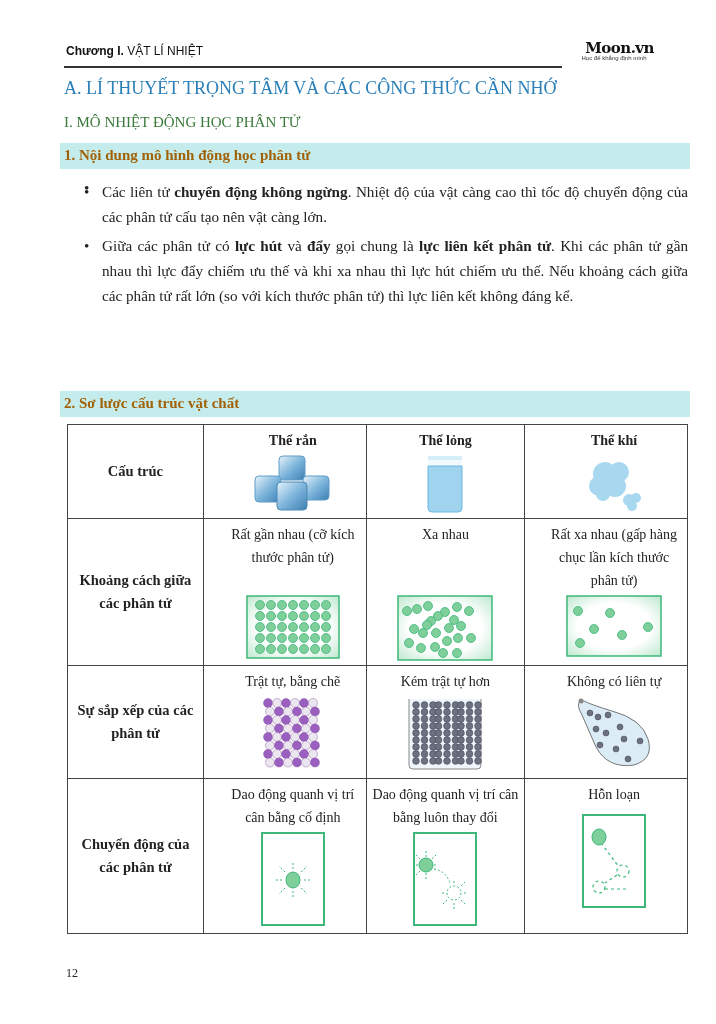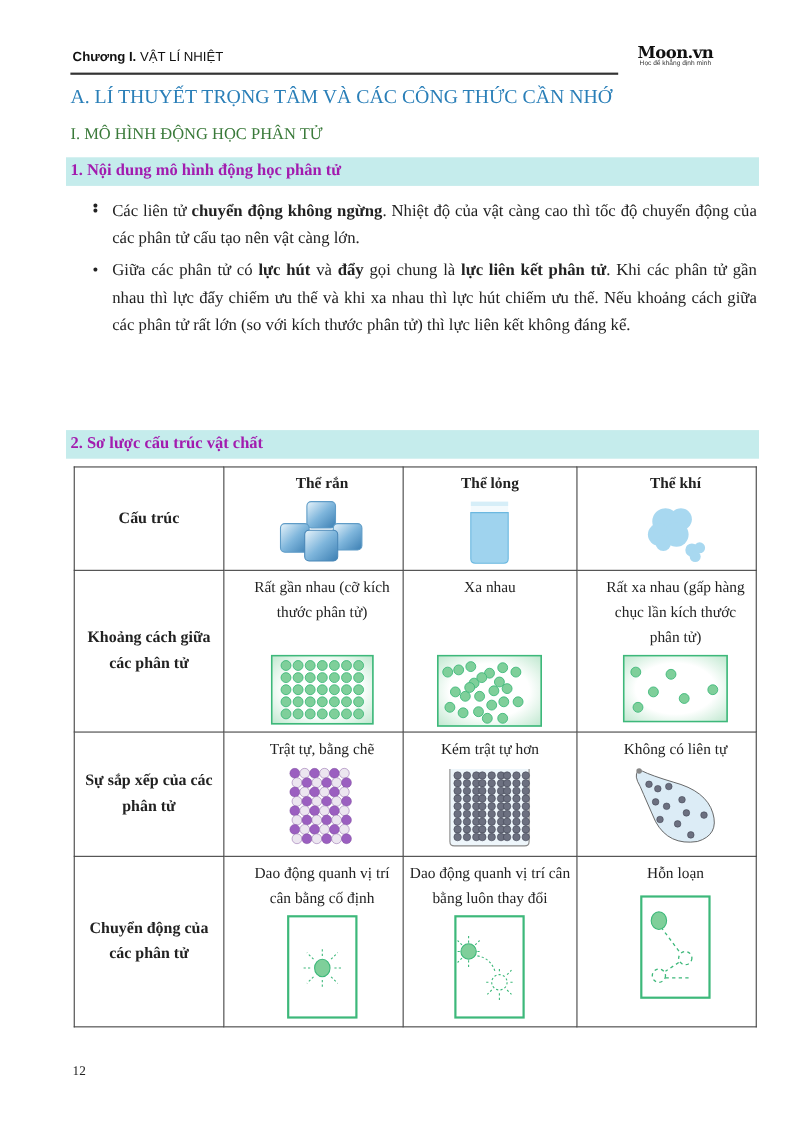--- a/index.html
+++ b/index.html
@@ -2,26 +2,26 @@
 <html><head>
 <meta charset="utf-8">
 <style>
   html, body { margin:0; padding:0; background:#ffffff; }
   body { width:716px; height:1024px; position:relative; overflow:hidden;
          font-family:"DejaVu Serif", "Liberation Serif", serif; color:#222; }
   .hdr { position:absolute; left:66px; top:44px; font-family:"Liberation Sans", sans-serif; font-size:12px; color:#111; }
   .hdr b { font-weight:700; }
   .hdr-line { position:absolute; left:64px; top:66px; width:498px; height:2px; background:#333; }
   .logo { position:absolute; left:574px; top:39px; width:80px; text-align:center; }
-  .logo .name { font-family:"DejaVu Serif", serif; font-weight:900; font-size:15px; color:#111; letter-spacing:-0.5px; }
+  .logo .name { font-family:"DejaVu Serif", serif; font-weight:900; font-size:15px; color:#111; letter-spacing:-0.5px;text-align:right; }
   .logo .tag { font-family:"Liberation Sans", sans-serif; font-size:6px; color:#333; margin-top:-2px; }
   .h-a { position:absolute; left:64px; top:78px; font-family:Liberation Serif, serif; font-size:18px; color:#2a7fb8; }
   .h-i { position:absolute; left:64px; top:114px; font-family:"Liberation Serif", serif; font-size:15px; color:#3a7a3a; }
   .band { position:absolute; left:60px; width:630px; height:26px; background:#c5ecec; }
-  .band span { position:absolute; left:4px; top:4px; font-family:"Liberation Serif", serif; font-weight:700; font-size:15px; color:#a21caf; }
+  .band span { position:absolute; left:4px; top:4px; font-family:"Liberation Serif", serif; font-weight:700; font-size:15px; color:#a16207; }
   .bullets { position:absolute; left:84px; width:604px; font-family:"Liberation Serif", serif; font-size:15.2px; line-height:25px; color:#222; text-align:justify; }
   .bullets .li { position:relative; padding-left:18px; margin-bottom:0; }
   .bullets .dot { position:absolute; left:0; top:0; }
   .bullets b { font-weight:700; }
   table.t { position:absolute; left:67px; top:424px; width:621px; border-collapse:collapse; font-family:"Liberation Serif", serif; font-size:14px; color:#222; }
   table.t td { border:1px solid #444; vertical-align:top; text-align:center; padding:4px 4px; line-height:23px; }
   table.t td.lab { vertical-align:middle; font-weight:700; font-size:14.5px; width:117px;margin-top:44px; }
   table.t td.c { width:126px;padding-left:20px; }
   table.t td.c2 { width:138px; }
   .th { font-weight:700; }
@@ -32,21 +32,21 @@
 <body>
 
 <div class="hdr"><b>Chương I.</b> <span>VẬT LÍ NHIỆT</span></div>
 <div class="hdr-line"></div>
 <div class="logo">
   <div class="name">Moon.vn</div>
   <div class="tag">Học để khẳng định mình</div>
 </div>
 
 <div class="h-a">A. LÍ THUYẾT TRỌNG TÂM VÀ CÁC CÔNG THỨC CẦN NHỚ</div>
-<div class="h-i">I. MÔ HÌNH ĐỘNG HỌC PHÂN TỬ</div>
+<div class="h-i">I. MÔ NHIỆT ĐỘNG HỌC PHÂN TỬ</div>
 
 <div class="band" style="top:143px">
     <span>1. Nội dung mô hình động học phân tử</span>
   </div>
 
 <div class="bullets" style="top:175px">
   <div class="li" id="b0" style="margin-bottom:4px"><span class="dot">•</span></div>
   <div class="li" id="b1" style="margin-bottom:4px"><span class="dot">•</span><span class="txt"><span>Các liên tử </span><b>chuyển động không ngừng</b><span>. Nhiệt độ của vật càng cao thì tốc độ chuyển động của các phân tử cấu tạo nên vật càng lớn.</span></span></div>
   <div class="li" id="b2"><span class="dot">•</span><span class="txt"><span>Giữa các phân tử có </span><b>lực hút</b><span> và </span><b>đẩy</b><span> gọi chung là </span><b>lực liên kết phân tử</b><span>. Khi các phân tử gần nhau thì lực đẩy chiếm ưu thế và khi xa nhau thì lực hút chiếm ưu thế. Nếu khoảng cách giữa các phân tử rất lớn (so với kích thước phân tử) thì lực liên kết không đáng kể.</span></span></div>
 </div>

